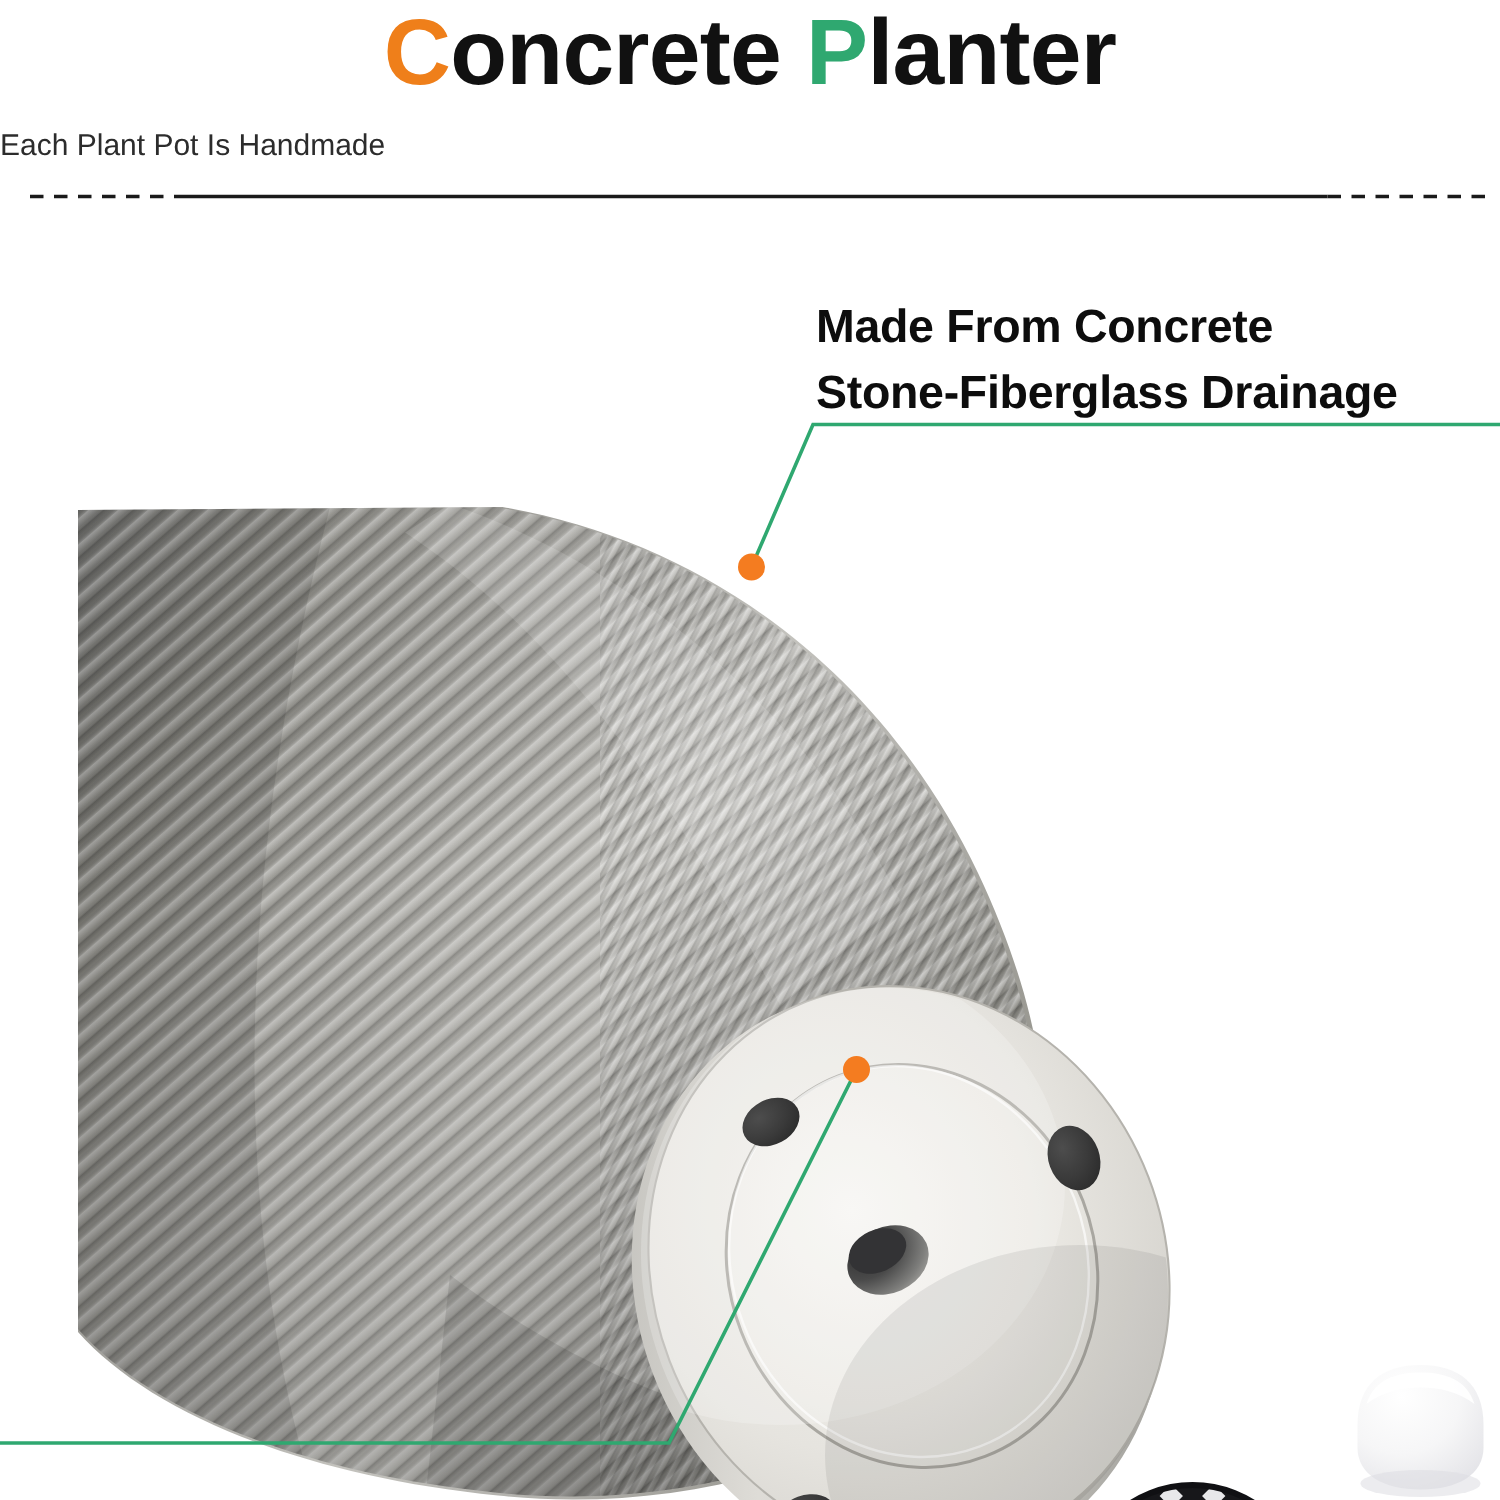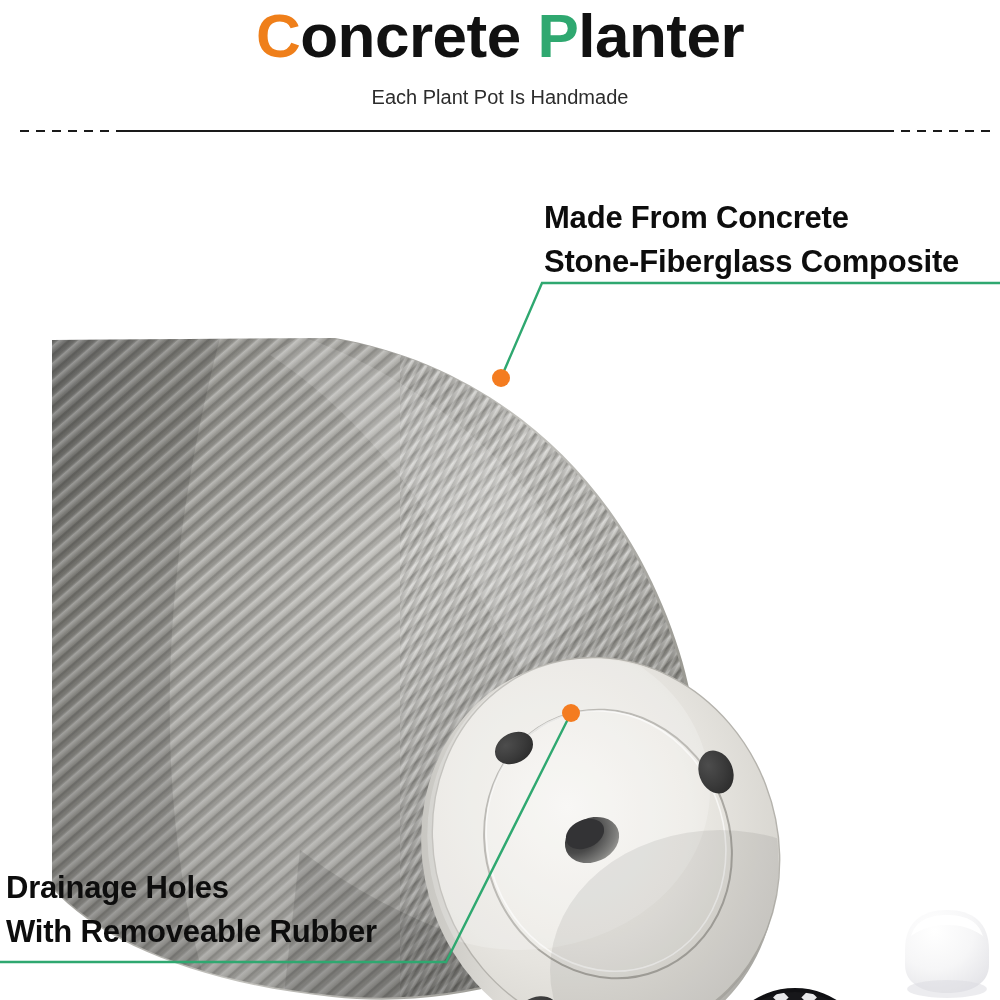--- a/index.html
+++ b/index.html
@@ -25,21 +25,20 @@
     letter-spacing:-0.5px;
     line-height:1.03;
     color:#111111;
     white-space:nowrap;
   }
   #title .cap-orange { color:#EF7F1A; }
   #title .cap-green  { color:#2FA870; }
 
   #subtitle {
     position:absolute; left:0; top:86px; width:1000px;
-    text-align:center;
     font-size:20px;
     font-weight:400;
     color:#2c2c2c;
     white-space:nowrap;
   }
 
   
   #divider { position:absolute; left:0; top:128px; width:1000px; height:6px; }
 
   
@@ -340,21 +339,17 @@
 
     <polyline points="501,378 542,283 1000,283" fill="none" stroke="#2FA870" stroke-width="2.4"></polyline>
     <circle cx="501" cy="378" r="9" fill="#F47C20"></circle>
 
     <polyline points="571,713 446,962 0,962" fill="none" stroke="#2FA870" stroke-width="2.4"></polyline>
     <circle cx="571" cy="713" r="9" fill="#F47C20"></circle>
   </svg>
 
   <div class="callout" id="callout-material">
     <span class="l1">Made From Concrete</span>
-    <span class="l2">Stone-Fiberglass Composite</span>
+    <span class="l2">Stone-Fiberglass Drainage</span>
   </div>
 
-  <div class="callout" id="callout-drainage">
-    <span class="l1">Drainage Holes</span>
-    <span class="l2">With Removeable Rubber</span>
-  </div>
 
 </div>
 
 </body></html>

